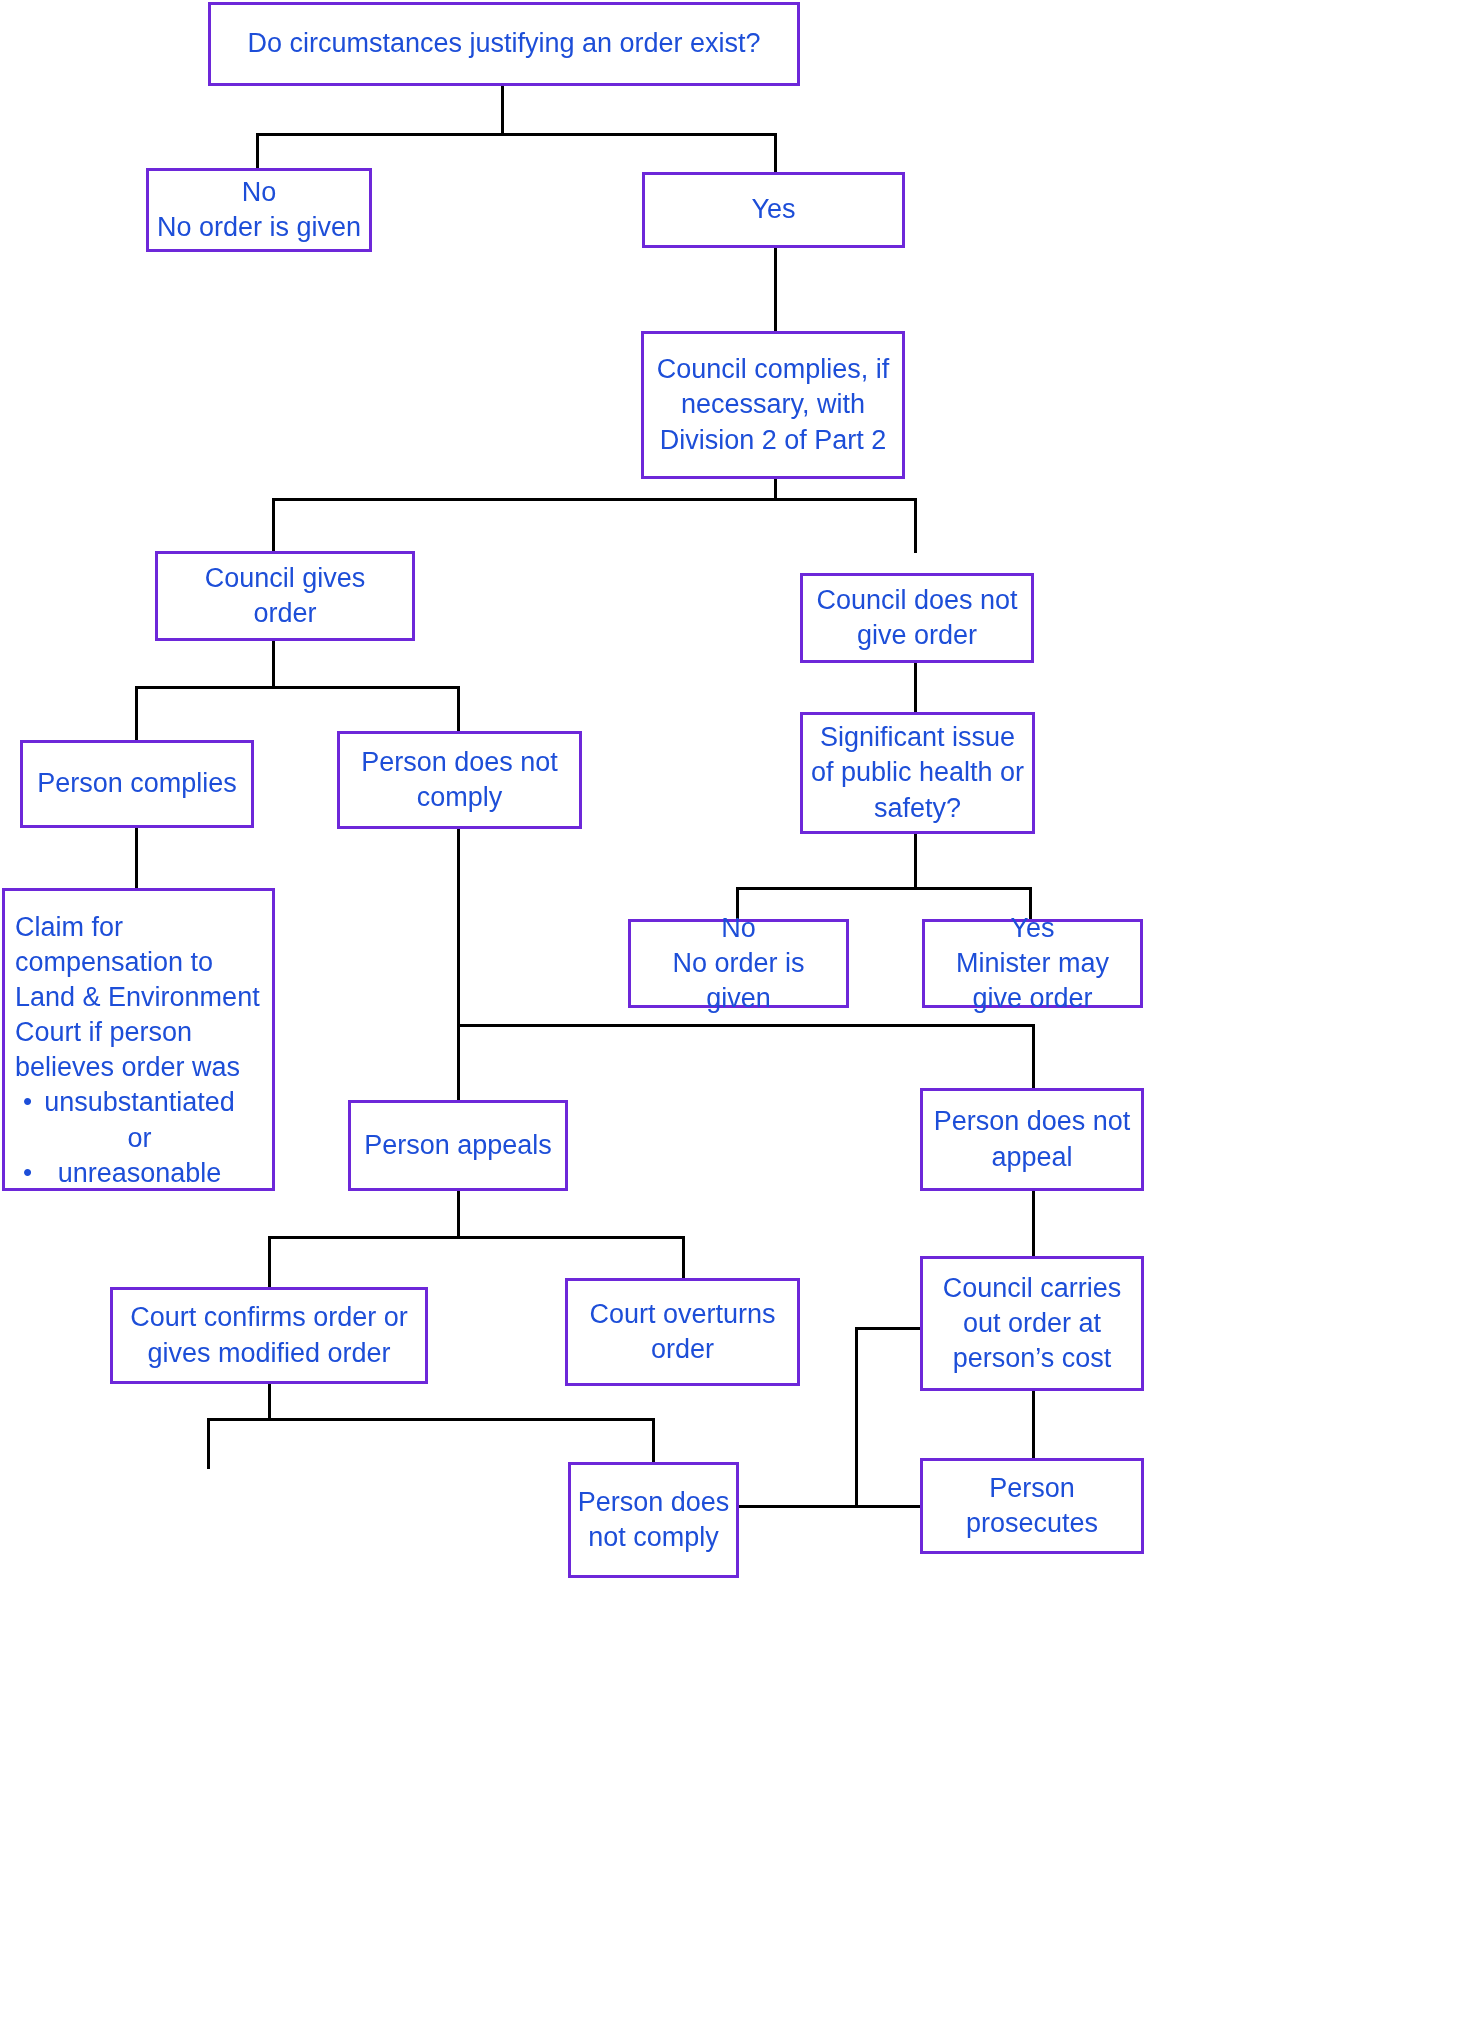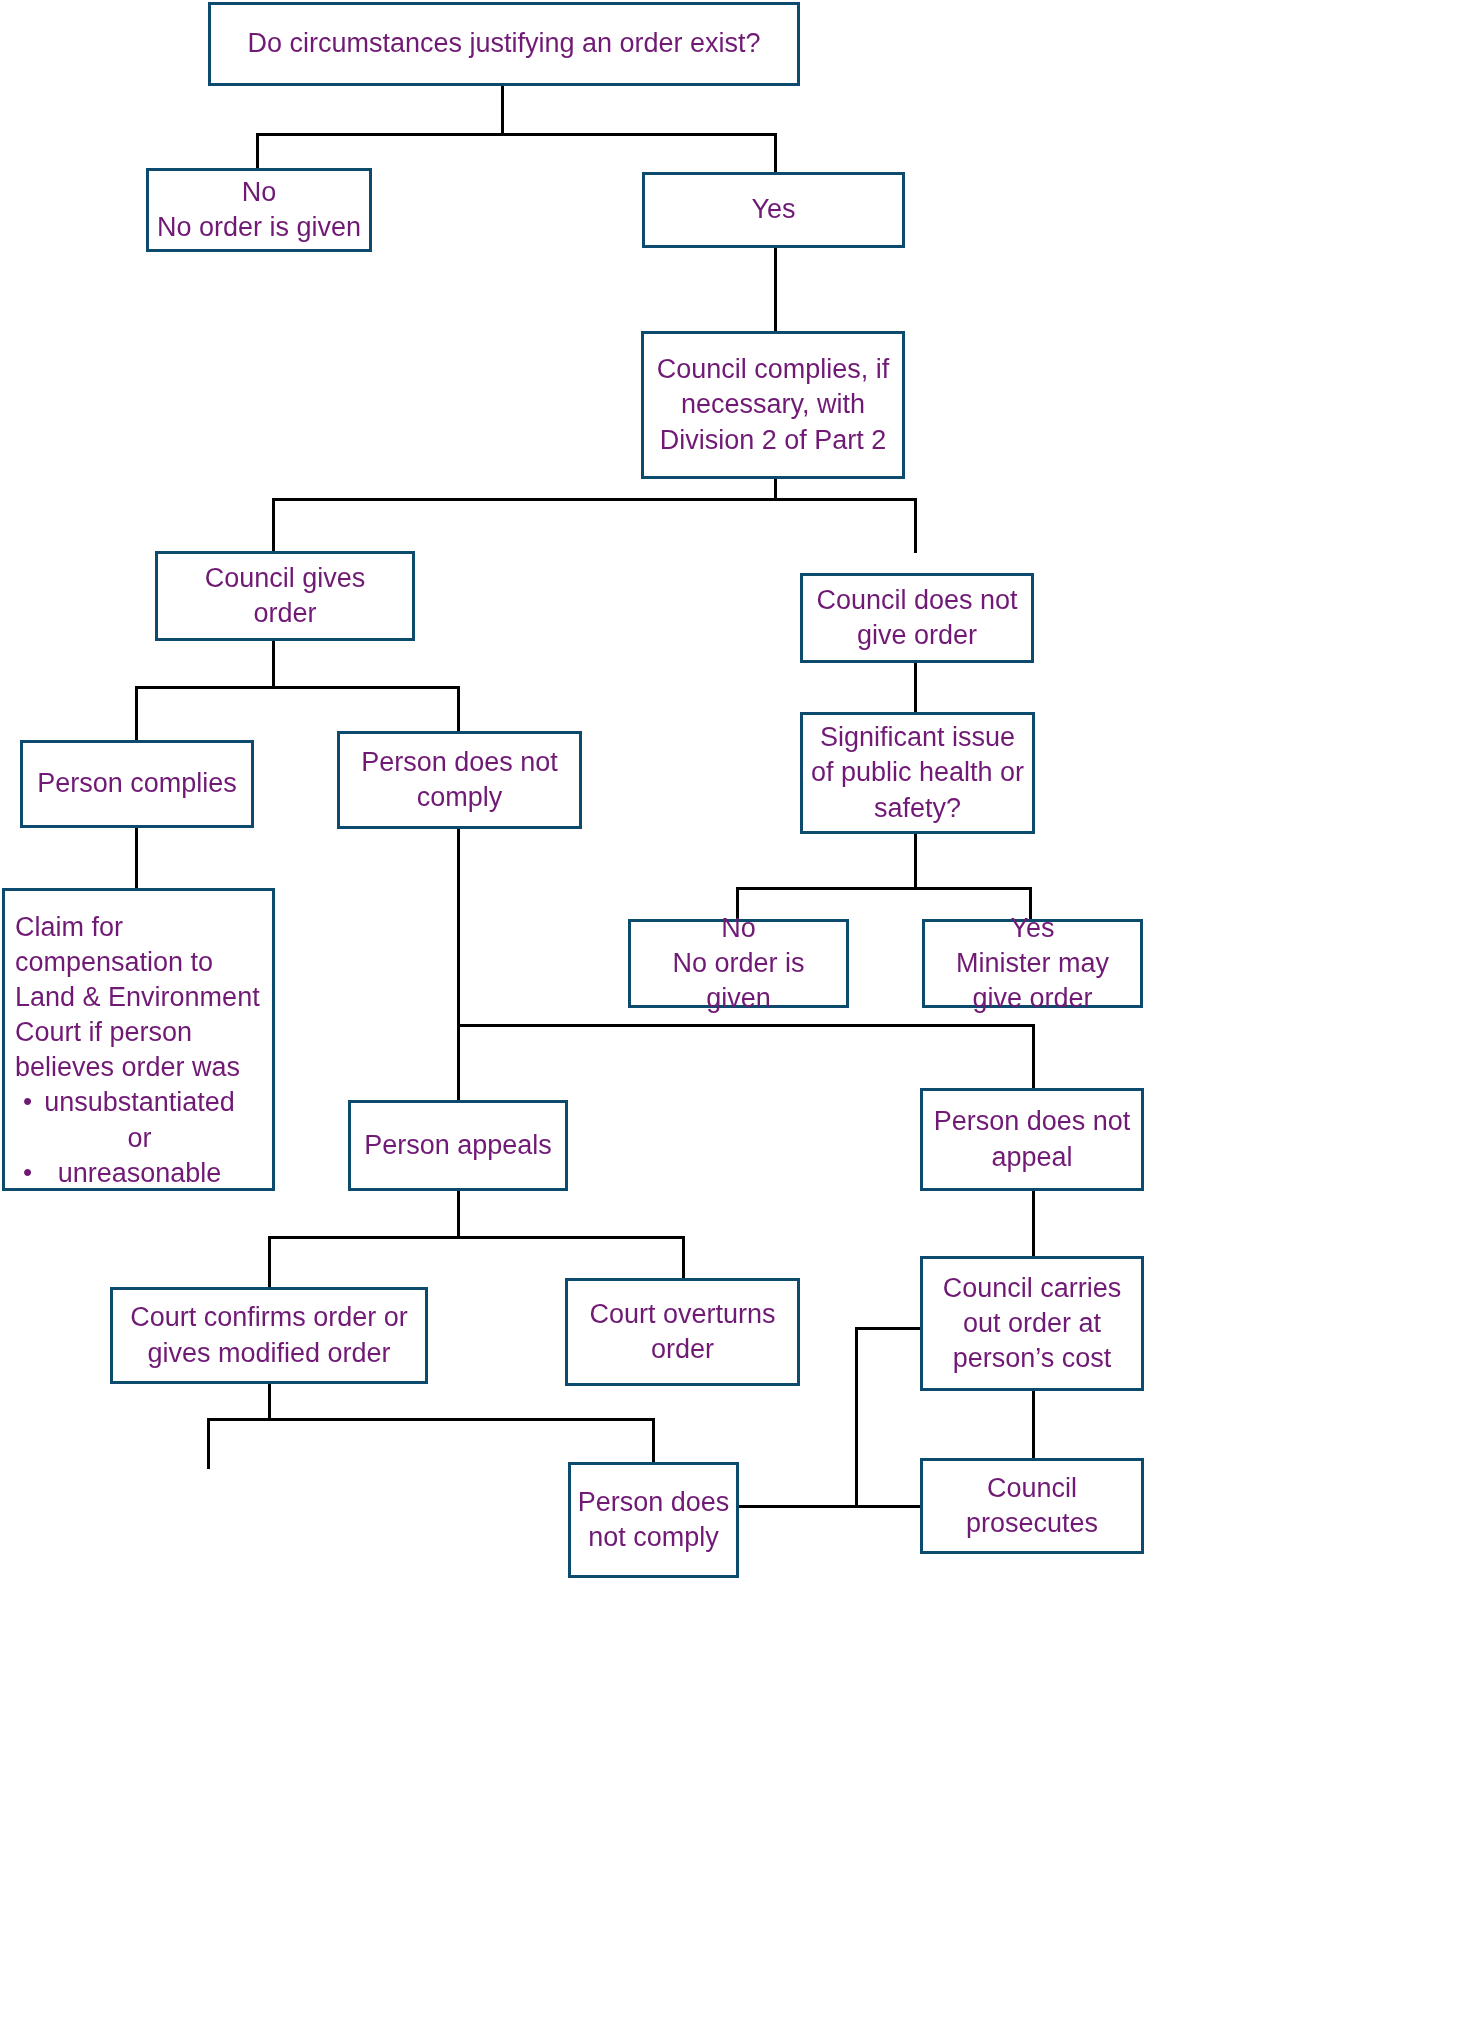--- a/index.html
+++ b/index.html
@@ -11,27 +11,27 @@
     position: relative;
     width: 1479px;
     height: 2023px;
     background: #ffffff;
     font-family: "Liberation Sans", sans-serif;
     overflow: hidden;
   }
   .node {
     position: absolute;
     box-sizing: border-box;
-    border: 3px solid #0c4a6e;
+    border: 3px solid #6d28d9;
     background: #ffffff;
     display: flex;
     align-items: center;
     justify-content: center;
     text-align: center;
-    color: #701a75;
+    color: #1d4ed8;
     font-size: 27px;
     line-height: 1.30;
     z-index: 5;
     padding: 2px 6px;
   }
   .node .txt { white-space: pre-line; display: block; width: 100%; }
   .node.align-left {
     justify-content: flex-start;
     text-align: left;
     align-items: flex-start;
@@ -225,17 +225,17 @@
 person’s cost</span>
   </div>
 
 
   <div class="node" style="left:568px; top:1462px; width:171px; height:116px;">
     <span class="txt">Person does
 not comply</span>
   </div>
 
   <div class="node" style="left:920px; top:1458px; width:224px; height:96px;">
-    <span class="txt">Council
+    <span class="txt">Person
 prosecutes</span>
   </div>
 
 </div>
 
 </body></html>

